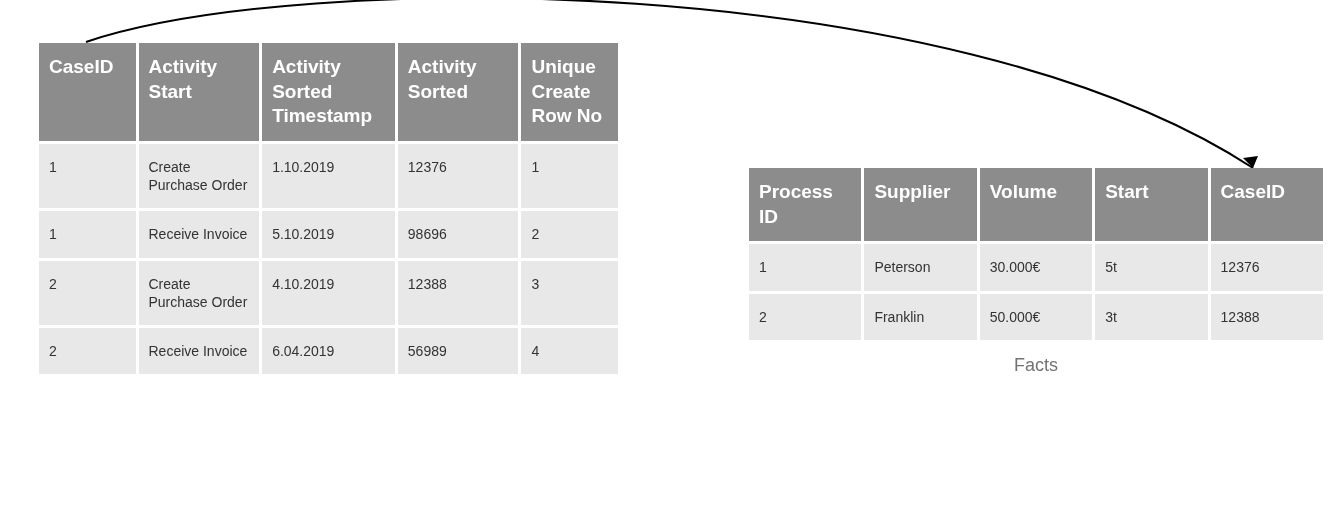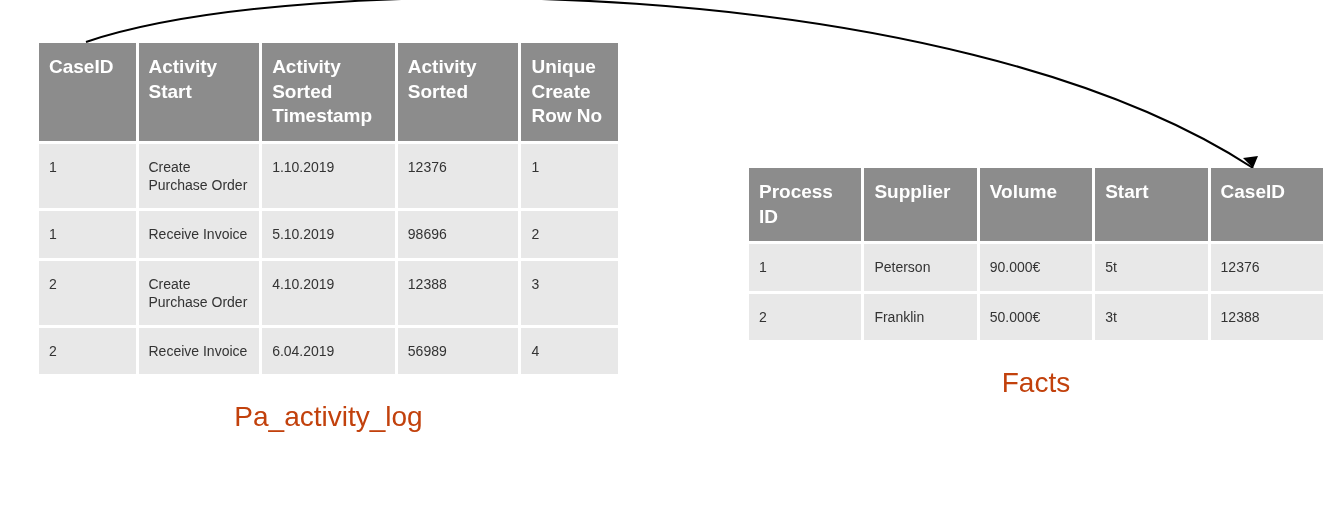--- a/index.html
+++ b/index.html
@@ -55,23 +55,23 @@
     td {
       background: #e8e8e8;
       color: #333;
       padding: 14px 10px;
       font-size: 14px;
       vertical-align: top;
       line-height: 1.3;
     }
     .table-caption {
       text-align: center;
-      font-size: 28px;
-      color: #c2410c;
-      margin-top: 24px;
+      font-size: 18px;
+      color: #737373;
+      margin-top: 12px;
       font-weight: 400;
     }
     .table-left th:nth-child(1){width:16%}
     .table-left th:nth-child(2){width:20%}
     .table-left th:nth-child(3){width:22%}
     .table-left th:nth-child(4){width:20%}
     .table-left th:nth-child(5){width:16%}
     .table-right th{width:20%}
   </style>
 </head>
@@ -119,39 +119,38 @@
         </tr>
         <tr>
           <td>2</td>
           <td>Receive Invoice</td>
           <td>6.04.2019</td>
           <td>56989</td>
           <td>4</td>
         </tr>
       </tbody>
     </table>
-    <div class="table-caption">Pa_activity_log</div>
   </div>
 
   <div class="table-block table-right">
     <table>
       <thead>
         <tr>
           <th>Process ID</th>
           <th>Supplier</th>
           <th>Volume</th>
           <th>Start</th>
           <th>CaseID</th>
         </tr>
       </thead>
       <tbody>
         <tr>
           <td>1</td>
           <td>Peterson</td>
-          <td>90.000€</td>
+          <td>30.000€</td>
           <td>5t</td>
           <td>12376</td>
         </tr>
         <tr>
           <td>2</td>
           <td>Franklin</td>
           <td>50.000€</td>
           <td>3t</td>
           <td>12388</td>
         </tr>

